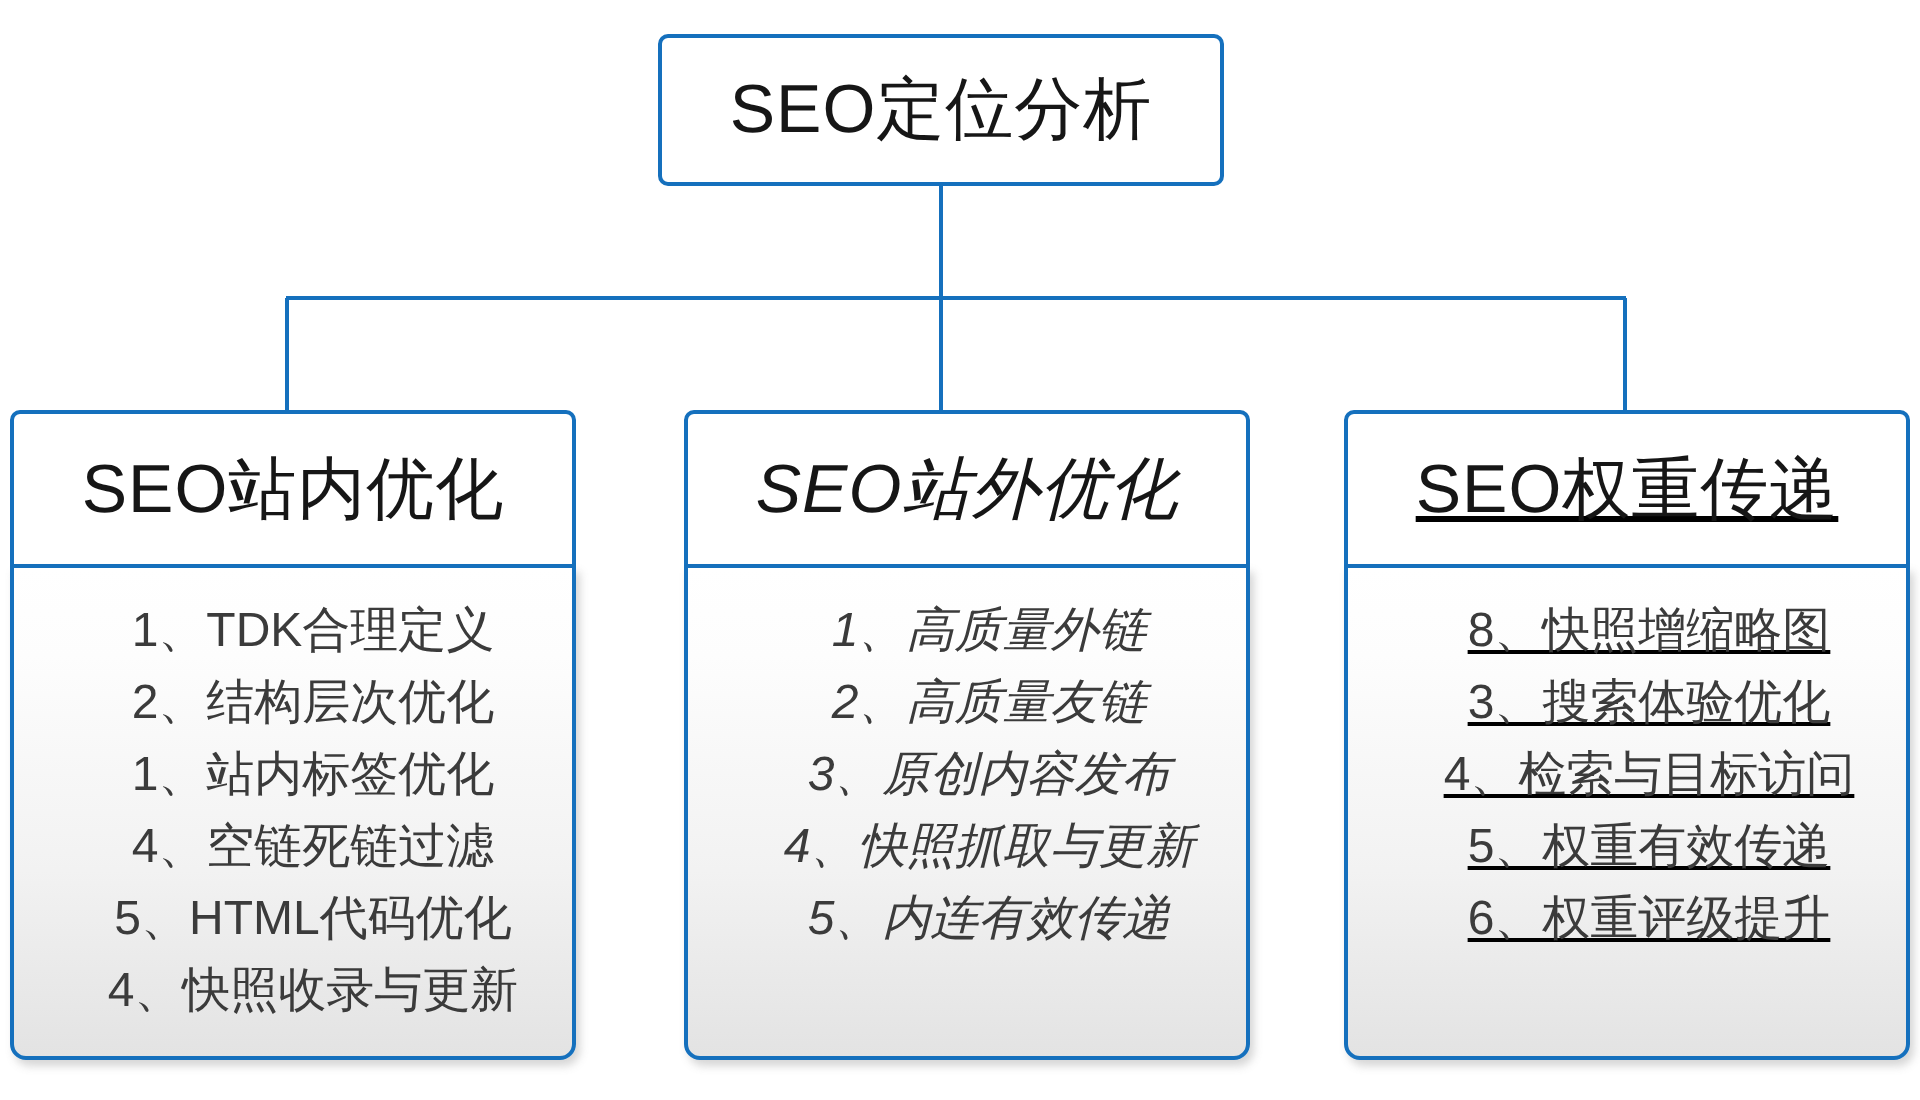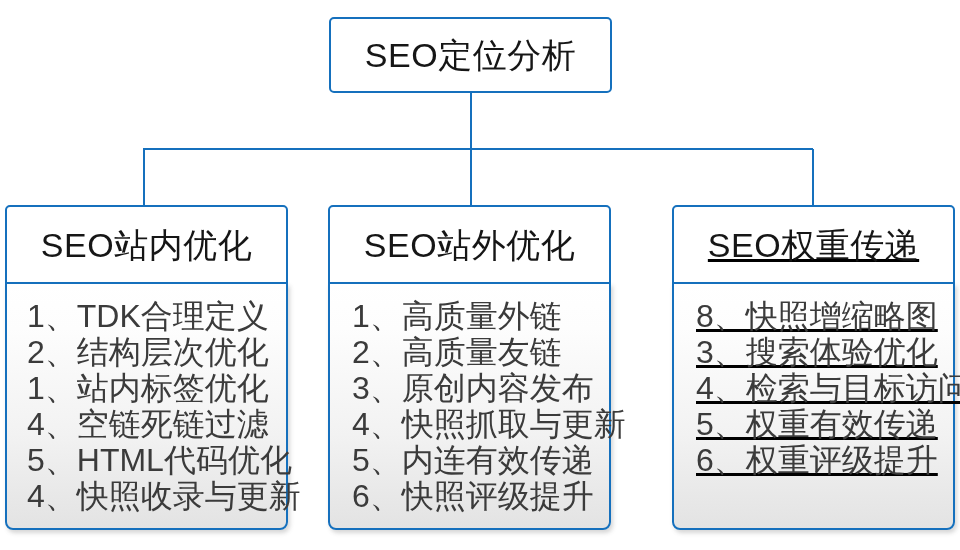--- a/index.html
+++ b/index.html
@@ -52,20 +52,21 @@
     color: #161616;
     letter-spacing: 0.5px;
     line-height: 1;
     white-space: nowrap;
   }
 
   
   .branch {
     position: absolute;
     top: 205px;
+    text-align: center;
   }
   .branch-header {
     box-sizing: border-box;
     border: 2px solid #1570bd;
     border-radius: 5px 5px 0 0;
     border-bottom-width: 1px;
     background: #ffffff;
     height: 78px;
     display: flex;
     align-items: center;
@@ -92,29 +93,29 @@
     align-items: flex-start;
   }
   .branch-list {
     list-style: none;
     margin: 0;
     padding: 0 0 0 22px;
     width: 100%;
     box-sizing: border-box;
   }
   .branch-list li {
-    font-size: 32px;
+    font-size: 24px;
     line-height: 36px;
     color: #3b3b3b;
     white-space: nowrap;
   }
 
   
   #branch-0 { left: 5px;   width: 283px; }
-  #branch-1 { left: 328px; width: 283px; }
+  #branch-1 { left: 342px; width: 283px; font-style: italic; }
   #branch-2 { left: 672px; width: 283px; text-decoration: underline; }
 
   #branch-0 .branch-list { padding-left: 20px; }
   #branch-1 .branch-list { padding-left: 22px; }
   #branch-2 .branch-list { padding-left: 22px; }
 </style>
 </head>
 <body>
 
 <div id="diagram-canvas">
@@ -152,21 +153,20 @@
     <div class="branch-header">
       <span class="branch-title">SEO站外优化</span>
     </div>
     <div class="branch-body">
       <ul class="branch-list">
         <li>1、高质量外链</li>
         <li>2、高质量友链</li>
         <li>3、原创内容发布</li>
         <li>4、快照抓取与更新</li>
         <li>5、内连有效传递</li>
-        <li>6、快照评级提升</li>
       </ul>
     </div>
   </div>
 
   <div class="branch" id="branch-2">
     <div class="branch-header">
       <span class="branch-title">SEO权重传递</span>
     </div>
     <div class="branch-body">
       <ul class="branch-list">

